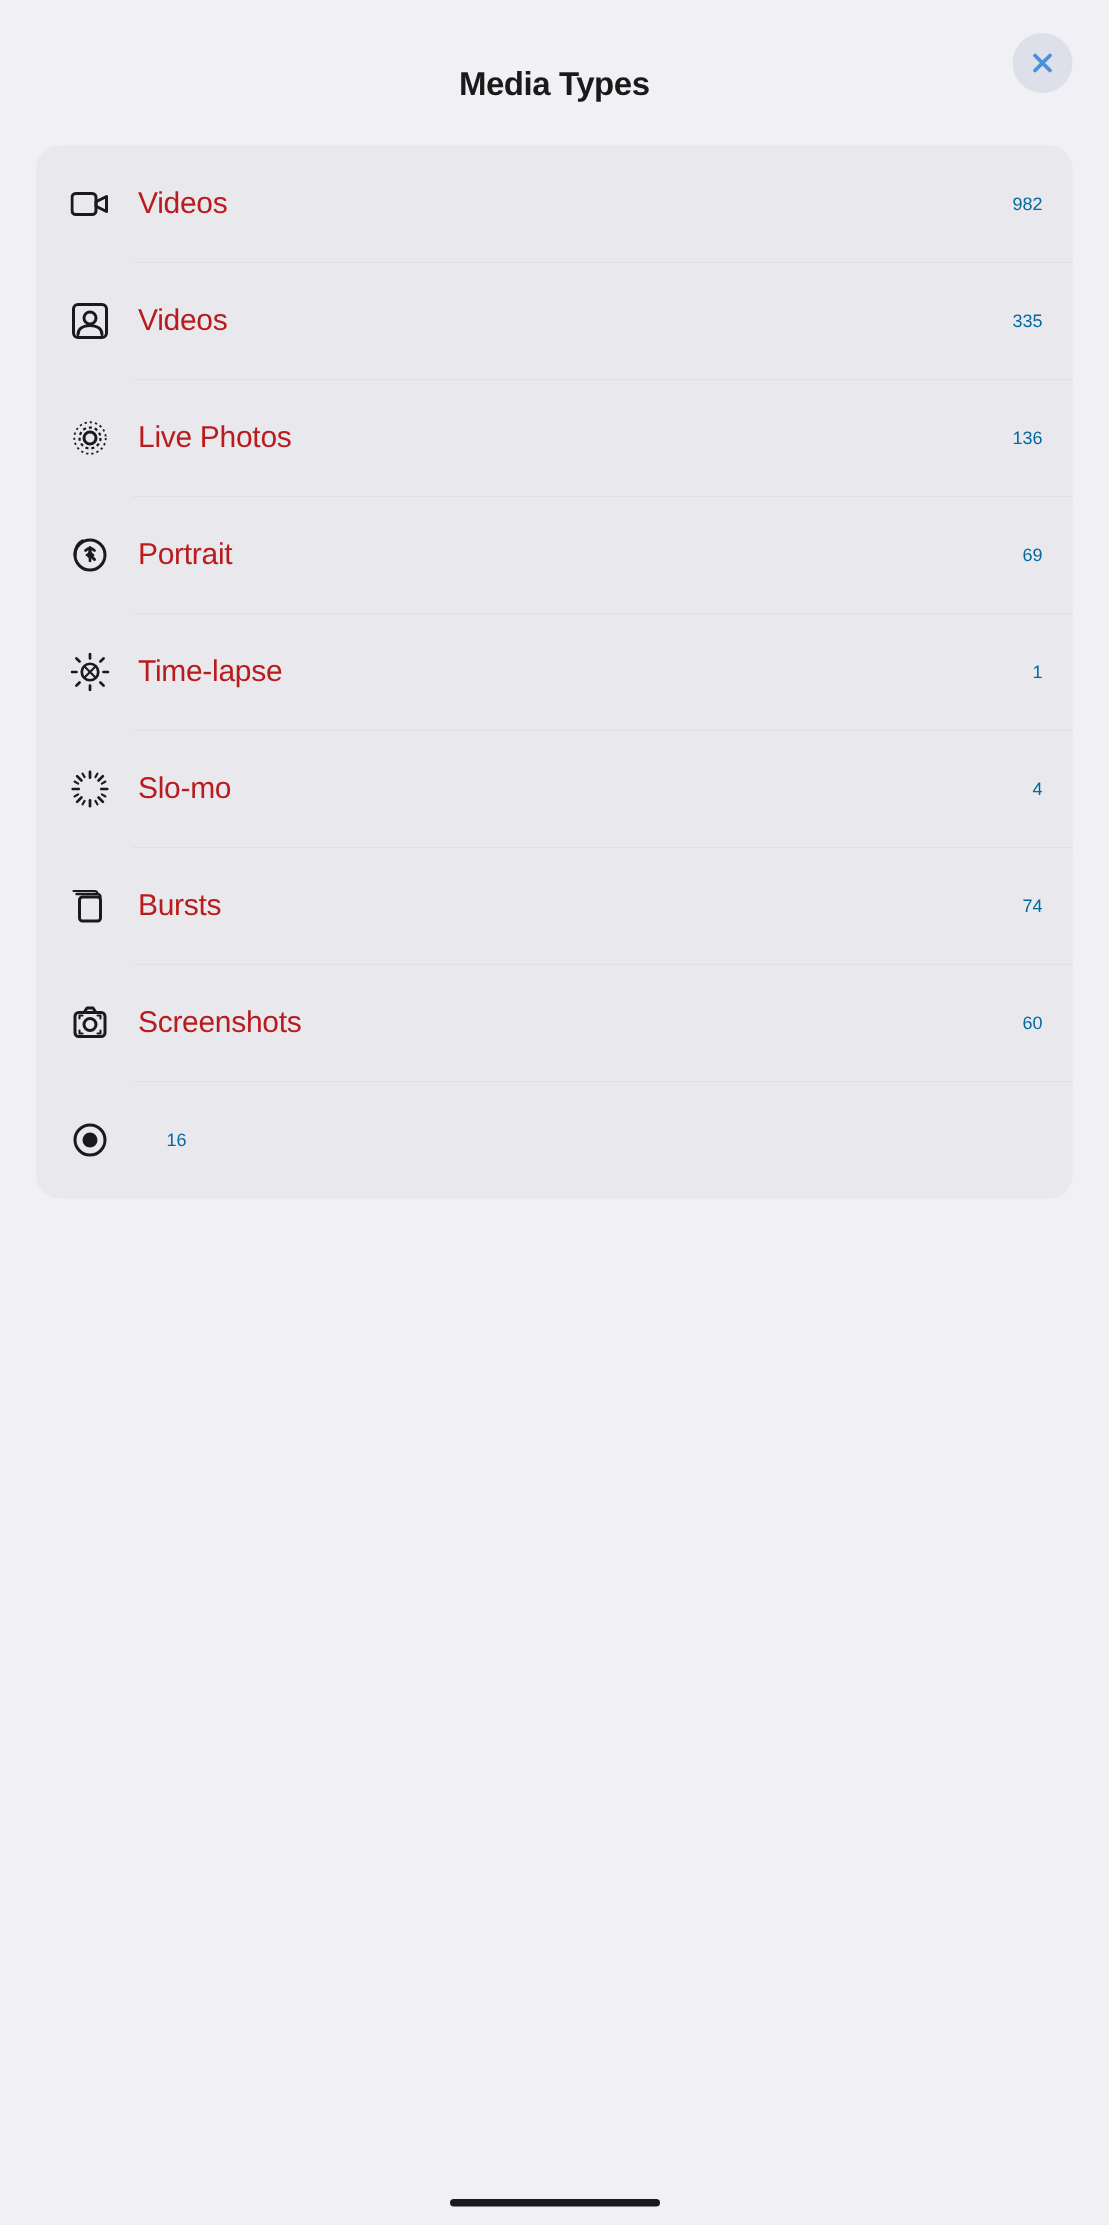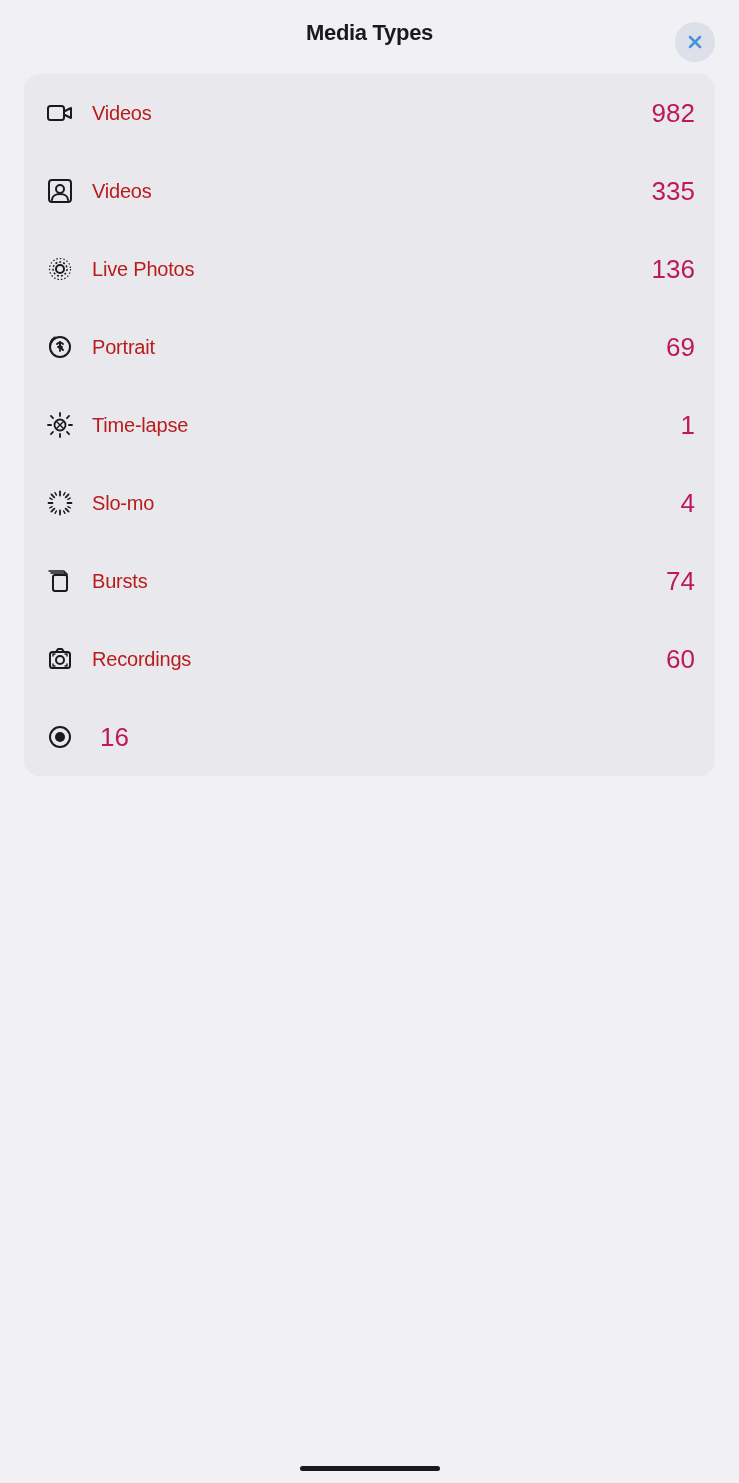--- a/index.html
+++ b/index.html
@@ -14,21 +14,21 @@
       background-color: #f0f0f5;
       font-family: -apple-system, BlinkMacSystemFont, 'SF Pro Text', 'Helvetica Neue', sans-serif;
       position: relative;
       overflow: hidden;
     }
 
     .header {
       display: flex;
       align-items: center;
       justify-content: center;
-      padding: 20px 24px 20px;
+      padding: 43px 24px 20px;
       position: relative;
     }
 
     .header-title {
       font-size: 22px;
       font-weight: 700;
       color: #1a1a1a;
       letter-spacing: -0.3px;
     }
 
@@ -96,24 +96,24 @@
 
     .item-label {
       flex: 1;
       font-size: 20px;
       font-weight: 400;
       color: #b91c1c;
       letter-spacing: -0.2px;
     }
 
     .item-count {
-      font-size: 26px;
+      font-size: 12px;
       font-weight: 400;
-      color: #be185d;
-      margin-left: 8px;
+      color: #0369a1;
+      margin-left: 19px;
     }
 
     .home-indicator {
       position: absolute;
       bottom: 12px;
       left: 50%;
       transform: translateX(-50%);
       width: 140px;
       height: 5px;
       background-color: #1a1a1a;
@@ -255,21 +255,21 @@
         <rect x="3" y="6" width="20" height="16" rx="2.5" stroke="#1a1a1a" stroke-width="2"></rect>
         <circle cx="13" cy="14" r="4" stroke="#1a1a1a" stroke-width="2"></circle>
         <path d="M9 6l2-3h4l2 3" stroke="#1a1a1a" stroke-width="2" stroke-linecap="round" stroke-linejoin="round"></path>
 
         <path d="M6 10 L6 8 L8 8" stroke="#1a1a1a" stroke-width="1.4" stroke-linecap="round" stroke-linejoin="round"></path>
         <path d="M20 10 L20 8 L18 8" stroke="#1a1a1a" stroke-width="1.4" stroke-linecap="round" stroke-linejoin="round"></path>
         <path d="M6 18 L6 20 L8 20" stroke="#1a1a1a" stroke-width="1.4" stroke-linecap="round" stroke-linejoin="round"></path>
         <path d="M20 18 L20 20 L18 20" stroke="#1a1a1a" stroke-width="1.4" stroke-linecap="round" stroke-linejoin="round"></path>
       </svg>
     </div>
-    <span class="item-label">Recordings</span>
+    <span class="item-label">Screenshots</span>
     <span class="item-count">60</span>
   </div>
 
   <div class="list-item">
     <div class="item-icon">
       <svg viewBox="0 0 26 26" fill="none" xmlns="http://www.w3.org/2000/svg">
         <circle cx="13" cy="13" r="10" stroke="#1a1a1a" stroke-width="2"></circle>
         <circle cx="13" cy="13" r="5" fill="#1a1a1a"></circle>
       </svg>
     </div>

